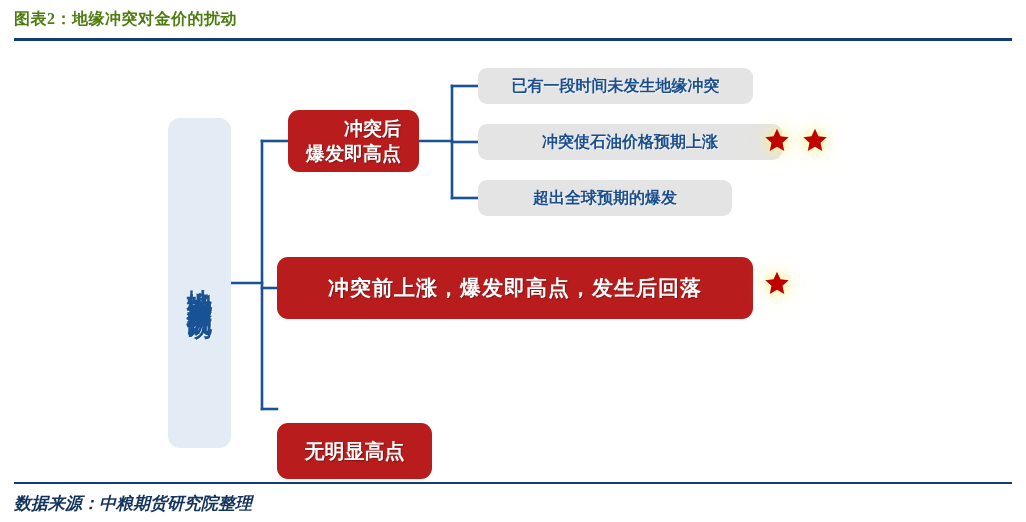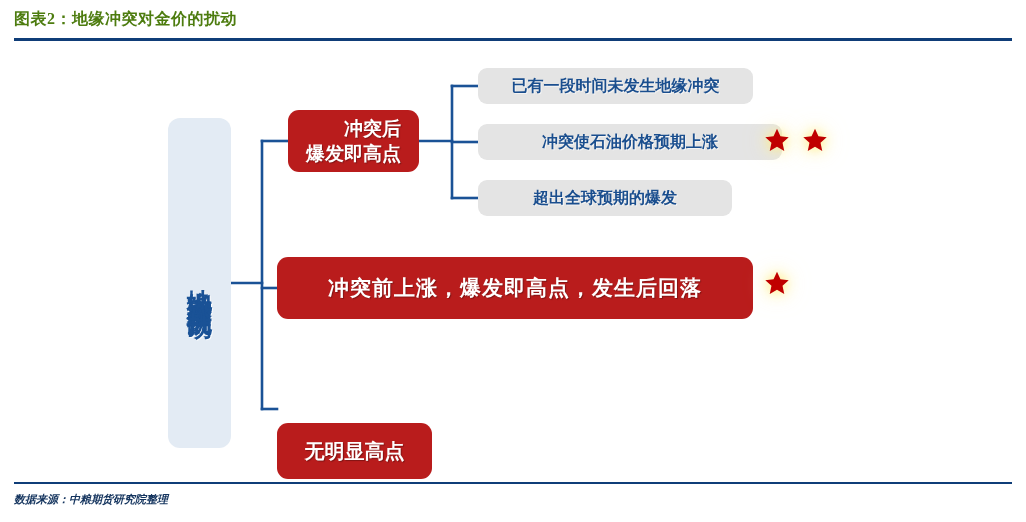--- a/index.html
+++ b/index.html
@@ -41,21 +41,21 @@
     left: 14px;
     top: 482px;
     width: 998px;
     height: 2px;
     background: #0f3d78;
   }
   #source-note {
     position: absolute;
     left: 14px;
     top: 492px;
-    font-size: 11px;
+    font-size: 17px;
     font-style: italic;
     font-weight: bold;
     color: #14345e;
     white-space: nowrap;
   }
 
   
   #diagram {
     position: absolute;
     left: 0;

